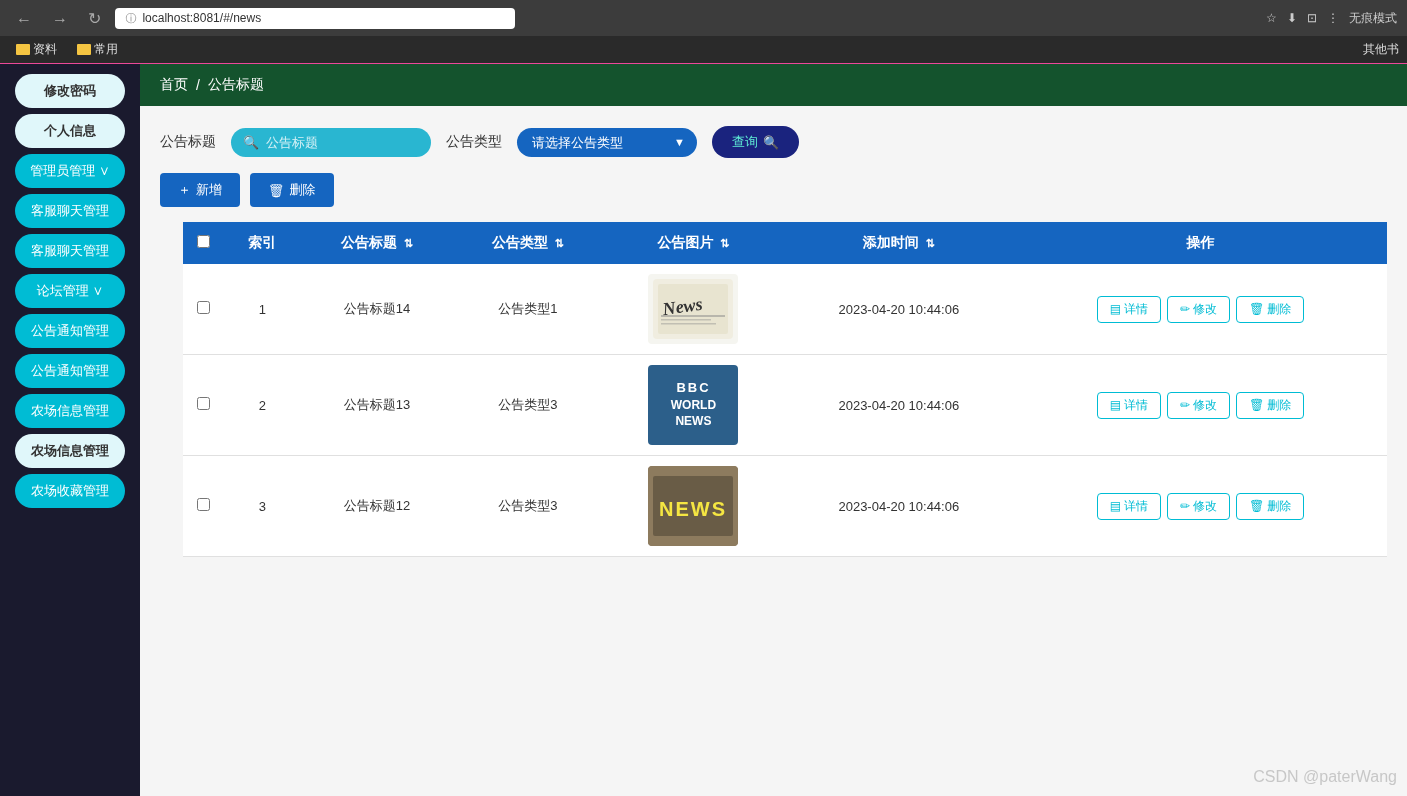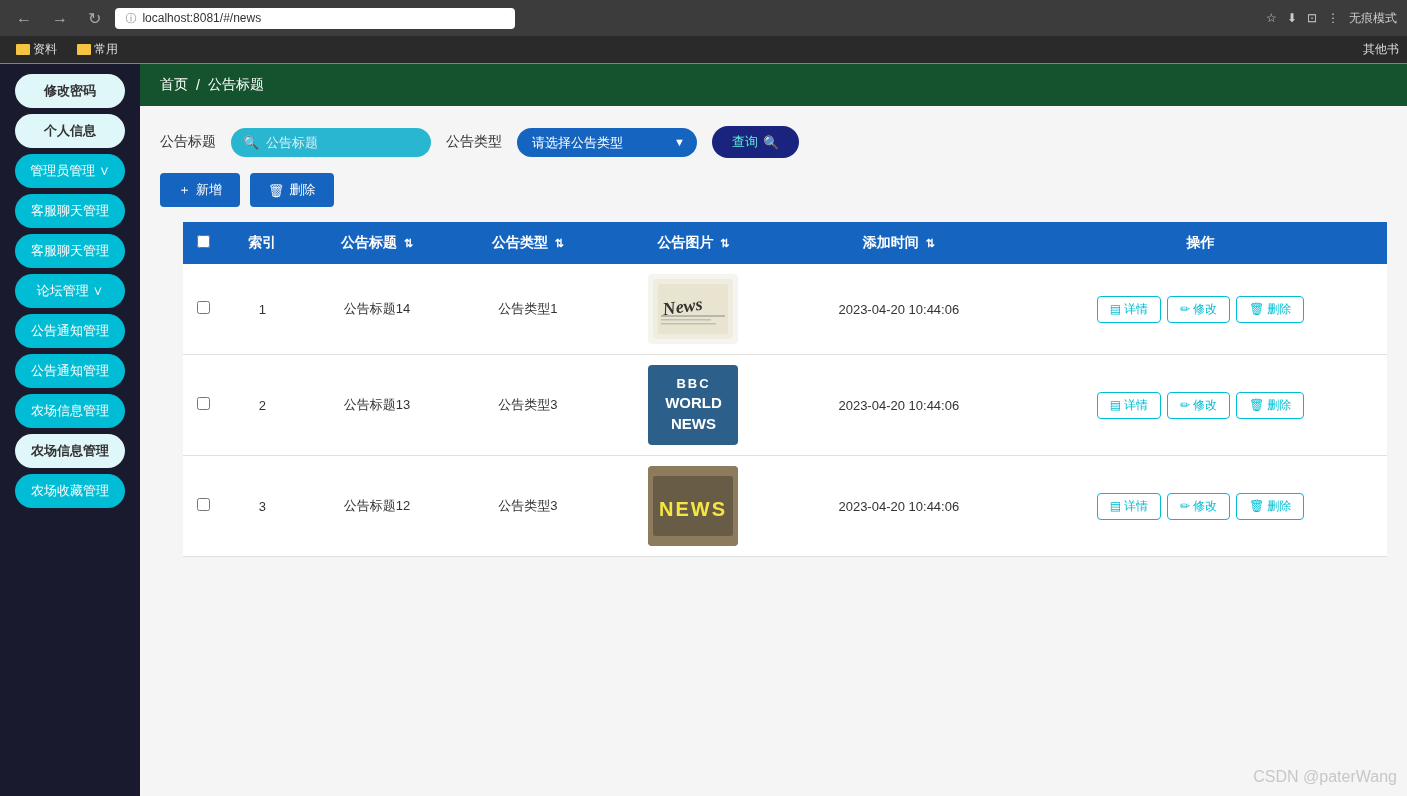--- a/index.html
+++ b/index.html
@@ -263,21 +263,21 @@
               </td>
               <td>
                 <span>公告标题13</span>
               </td>
               <td>
                 <span>公告类型3</span>
               </td>
               <td>
                 <div class="news-img-bbc">
                   <div class="bbc-logo" style="font-size:13px; font-weight:900; color:#fff; letter-spacing:2px;">BBC</div>
-                  <div class="bbc-logo" style="font-size:15px; color:#fff; line-height:1.4;">WORLD<br>NEWS</div>
+                  <div class="bbc-logo" style="font-size:12px; color:#fff; line-height:1.4;">WORLD<br>NEWS</div>
                 </div>
               </td>
               <td>
                 <span>2023-04-20 10:44:06</span>
               </td>
               <td>
                 <div class="row-actions">
                   <button class="btn-detail">
                     <span>▤</span>
                     <span>详情</span>

